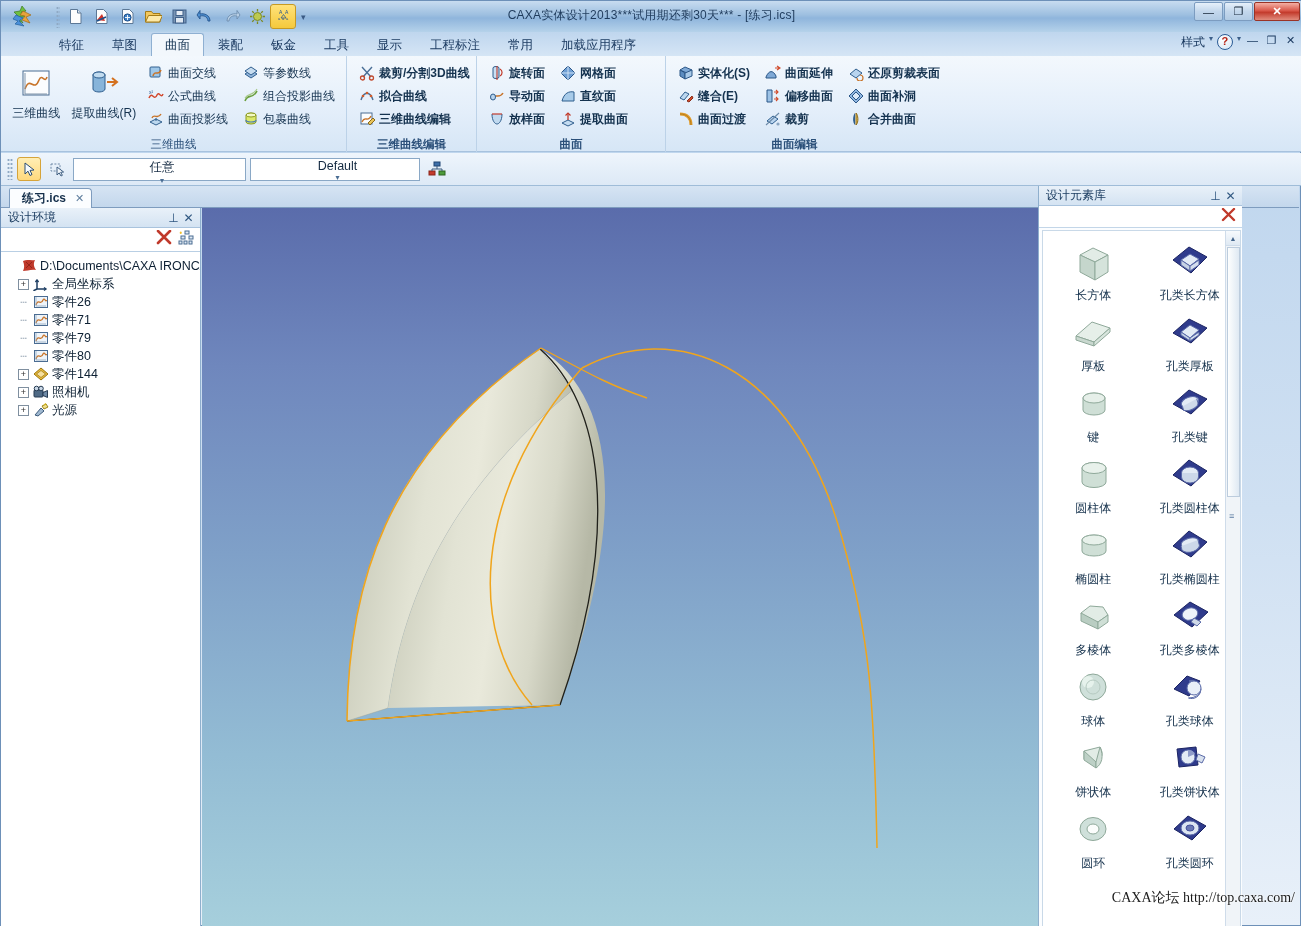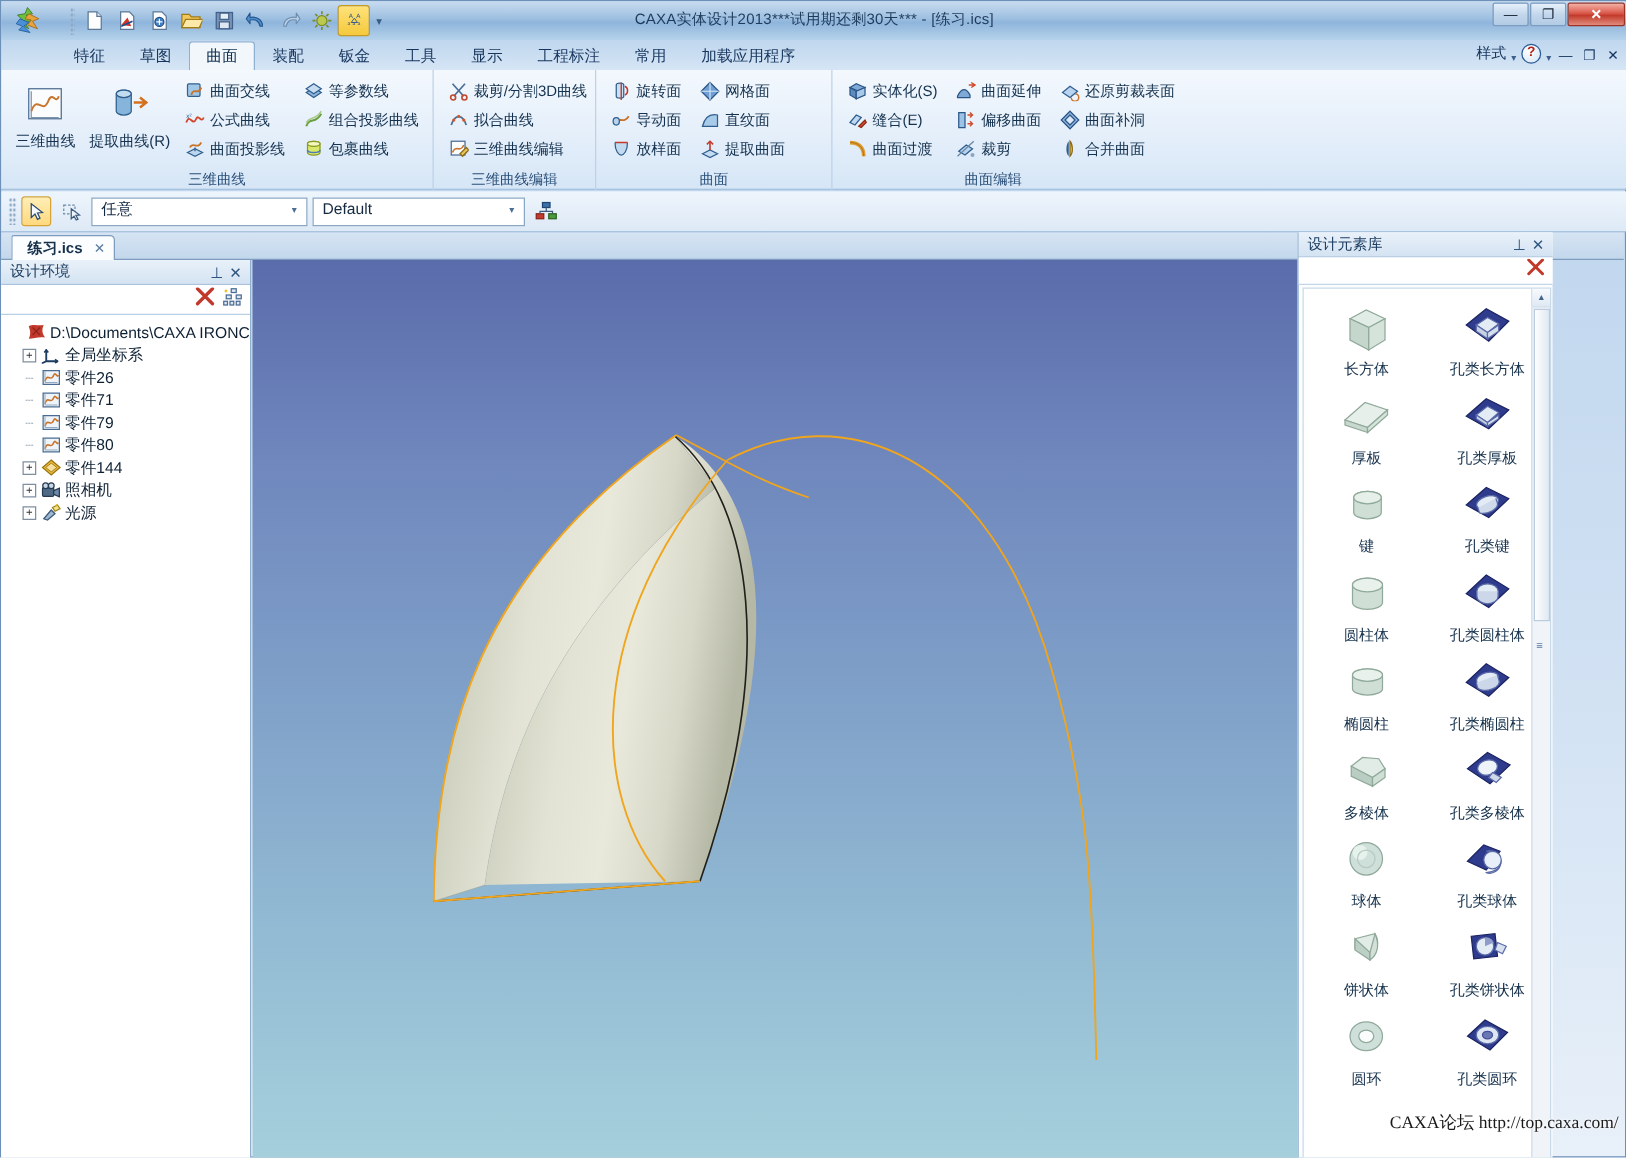--- a/index.html
+++ b/index.html
@@ -66,42 +66,42 @@
     height: 23px; padding: 0 13px; font-size: 12.5px; color: #17365d;
     display: flex; align-items: center; cursor: default;
     border: 1px solid transparent; border-bottom: none;
   }
   .rtab.active {
     background: #f2f7fc; border-color: #8fb0d2;
     border-top-left-radius: 3px; border-top-right-radius: 3px;
     color: #11304f;
   }
   .tabs-right {
-    position: absolute; right: 4px; top: 2px; display: flex; align-items: flex-end; gap: 4px;
+    position: absolute; right: 4px; top: 2px; display: flex; align-items: flex-start; gap: 4px;
     font-size: 12px; color: #17365d;
   }
   .tabs-right .mini { font-size: 8px; color: #3c5f8a; }
   .helpq {
     width: 16px; height: 16px; border-radius: 50%; border: 1.6px solid #2b5c96;
     color: #b42216; font-size: 11px; font-weight: bold; line-height: 13px; text-align: center;
     background: radial-gradient(circle at 35% 30%, #fff 0%, #dbe9f7 80%);
   }
   .wsmall { font-size: 11px; color: #17365d; width: 15px; text-align: center; }
 
   
   .ribbon {
     position: absolute; top: 55px; left: 0; width: 1301px; height: 96px;
     background: linear-gradient(180deg, #f3f8fd 0%, #e3eefa 60%, #d6e6f6 100%);
     border-bottom: 1px solid #a7c2de;
   }
   .rgroups { display: flex; height: 96px; align-items: stretch; }
   .rgroup {
     position: relative; padding: 4px 6px 0 6px; display: flex; flex-direction: column;
   }
-  .rgroup + .rgroup { border-left: 1px solid #bcd2e8; }
+  .rgroup + .rgroup { border-left: 1px solid #bcd2e8; font-weight: bold; }
   .rgroup-body { flex: 1; display: flex; align-items: flex-start; }
   .rgroup-title {
     text-align: center; font-size: 11.5px; color: #2a4f79; height: 16px; line-height: 16px;
   }
   .bigbtn {
     width: 66px; display: flex; flex-direction: column; align-items: center;
     padding-top: 3px; border: 1px solid transparent; border-radius: 3px;
   }
   .bigbtn .glyph { height: 40px; display: flex; align-items: center; justify-content: center; }
   .bigbtn .lbl { font-size: 12px; color: #14324f; margin-top: 1px; white-space: nowrap; }
@@ -125,21 +125,21 @@
     background-image: radial-gradient(circle, #8fa9c4 1px, transparent 1.2px);
     background-size: 3px 4px; }
   .tgl {
     width: 24px; height: 24px; display: flex; align-items: center; justify-content: center;
     border-radius: 3px; border: 1px solid transparent;
   }
   .tgl.on { background: linear-gradient(180deg,#ffeeb5,#ffd97e); border-color: #d6a43a; }
   .combo {
     height: 23px; background: #fff; border: 1px solid #8aa8c6;
     display: flex; align-items: center; padding: 0 2px 4px 7px;
-    font-size: 12.5px; color: #142a42;
+    font-size: 12.5px; color: #142a42; flex-direction: column;
   }
   .combo.c1 { width: 173px; }
   .combo.c2 { width: 170px; }
   .combo .val { flex: 1; }
   .combo .arw { width: 15px; text-align: center; font-size: 8px; color: #4a6d93; }
   .netbtn { width: 26px; height: 24px; display: flex; align-items: center; justify-content: center; }
 
   
   .docstrip {
     position: absolute; top: 185px; left: 0; width: 1298px; height: 22px;

